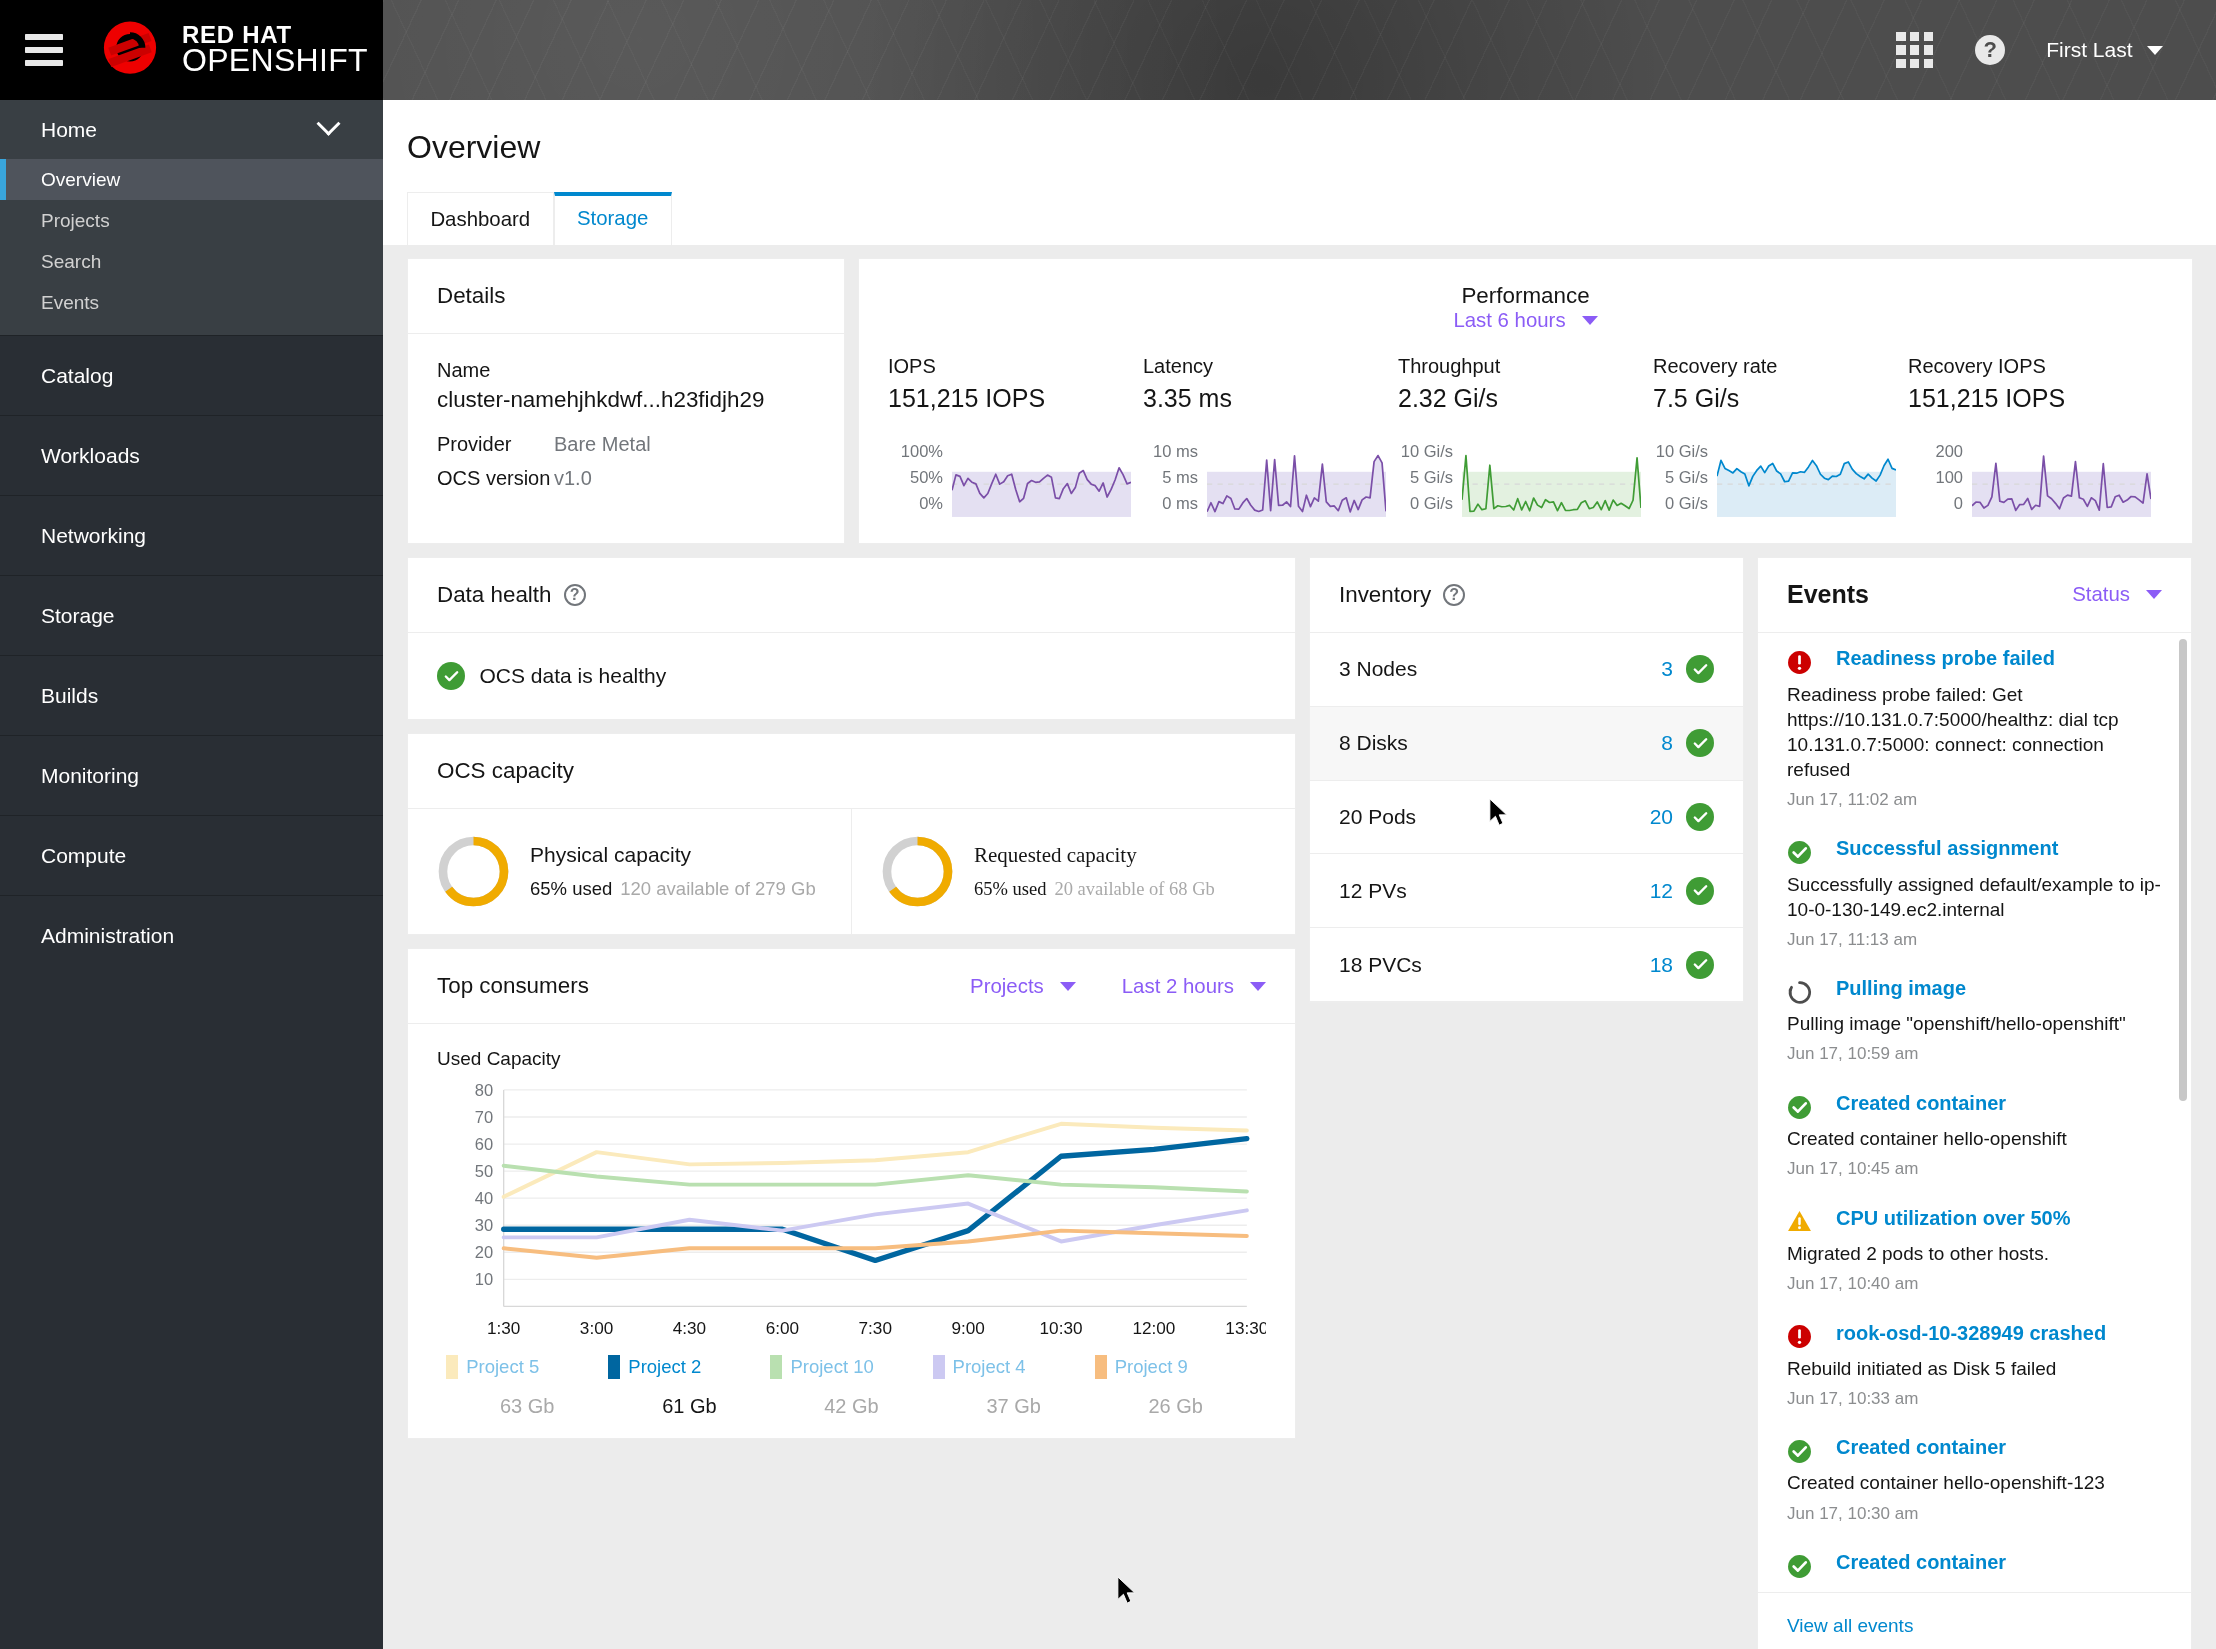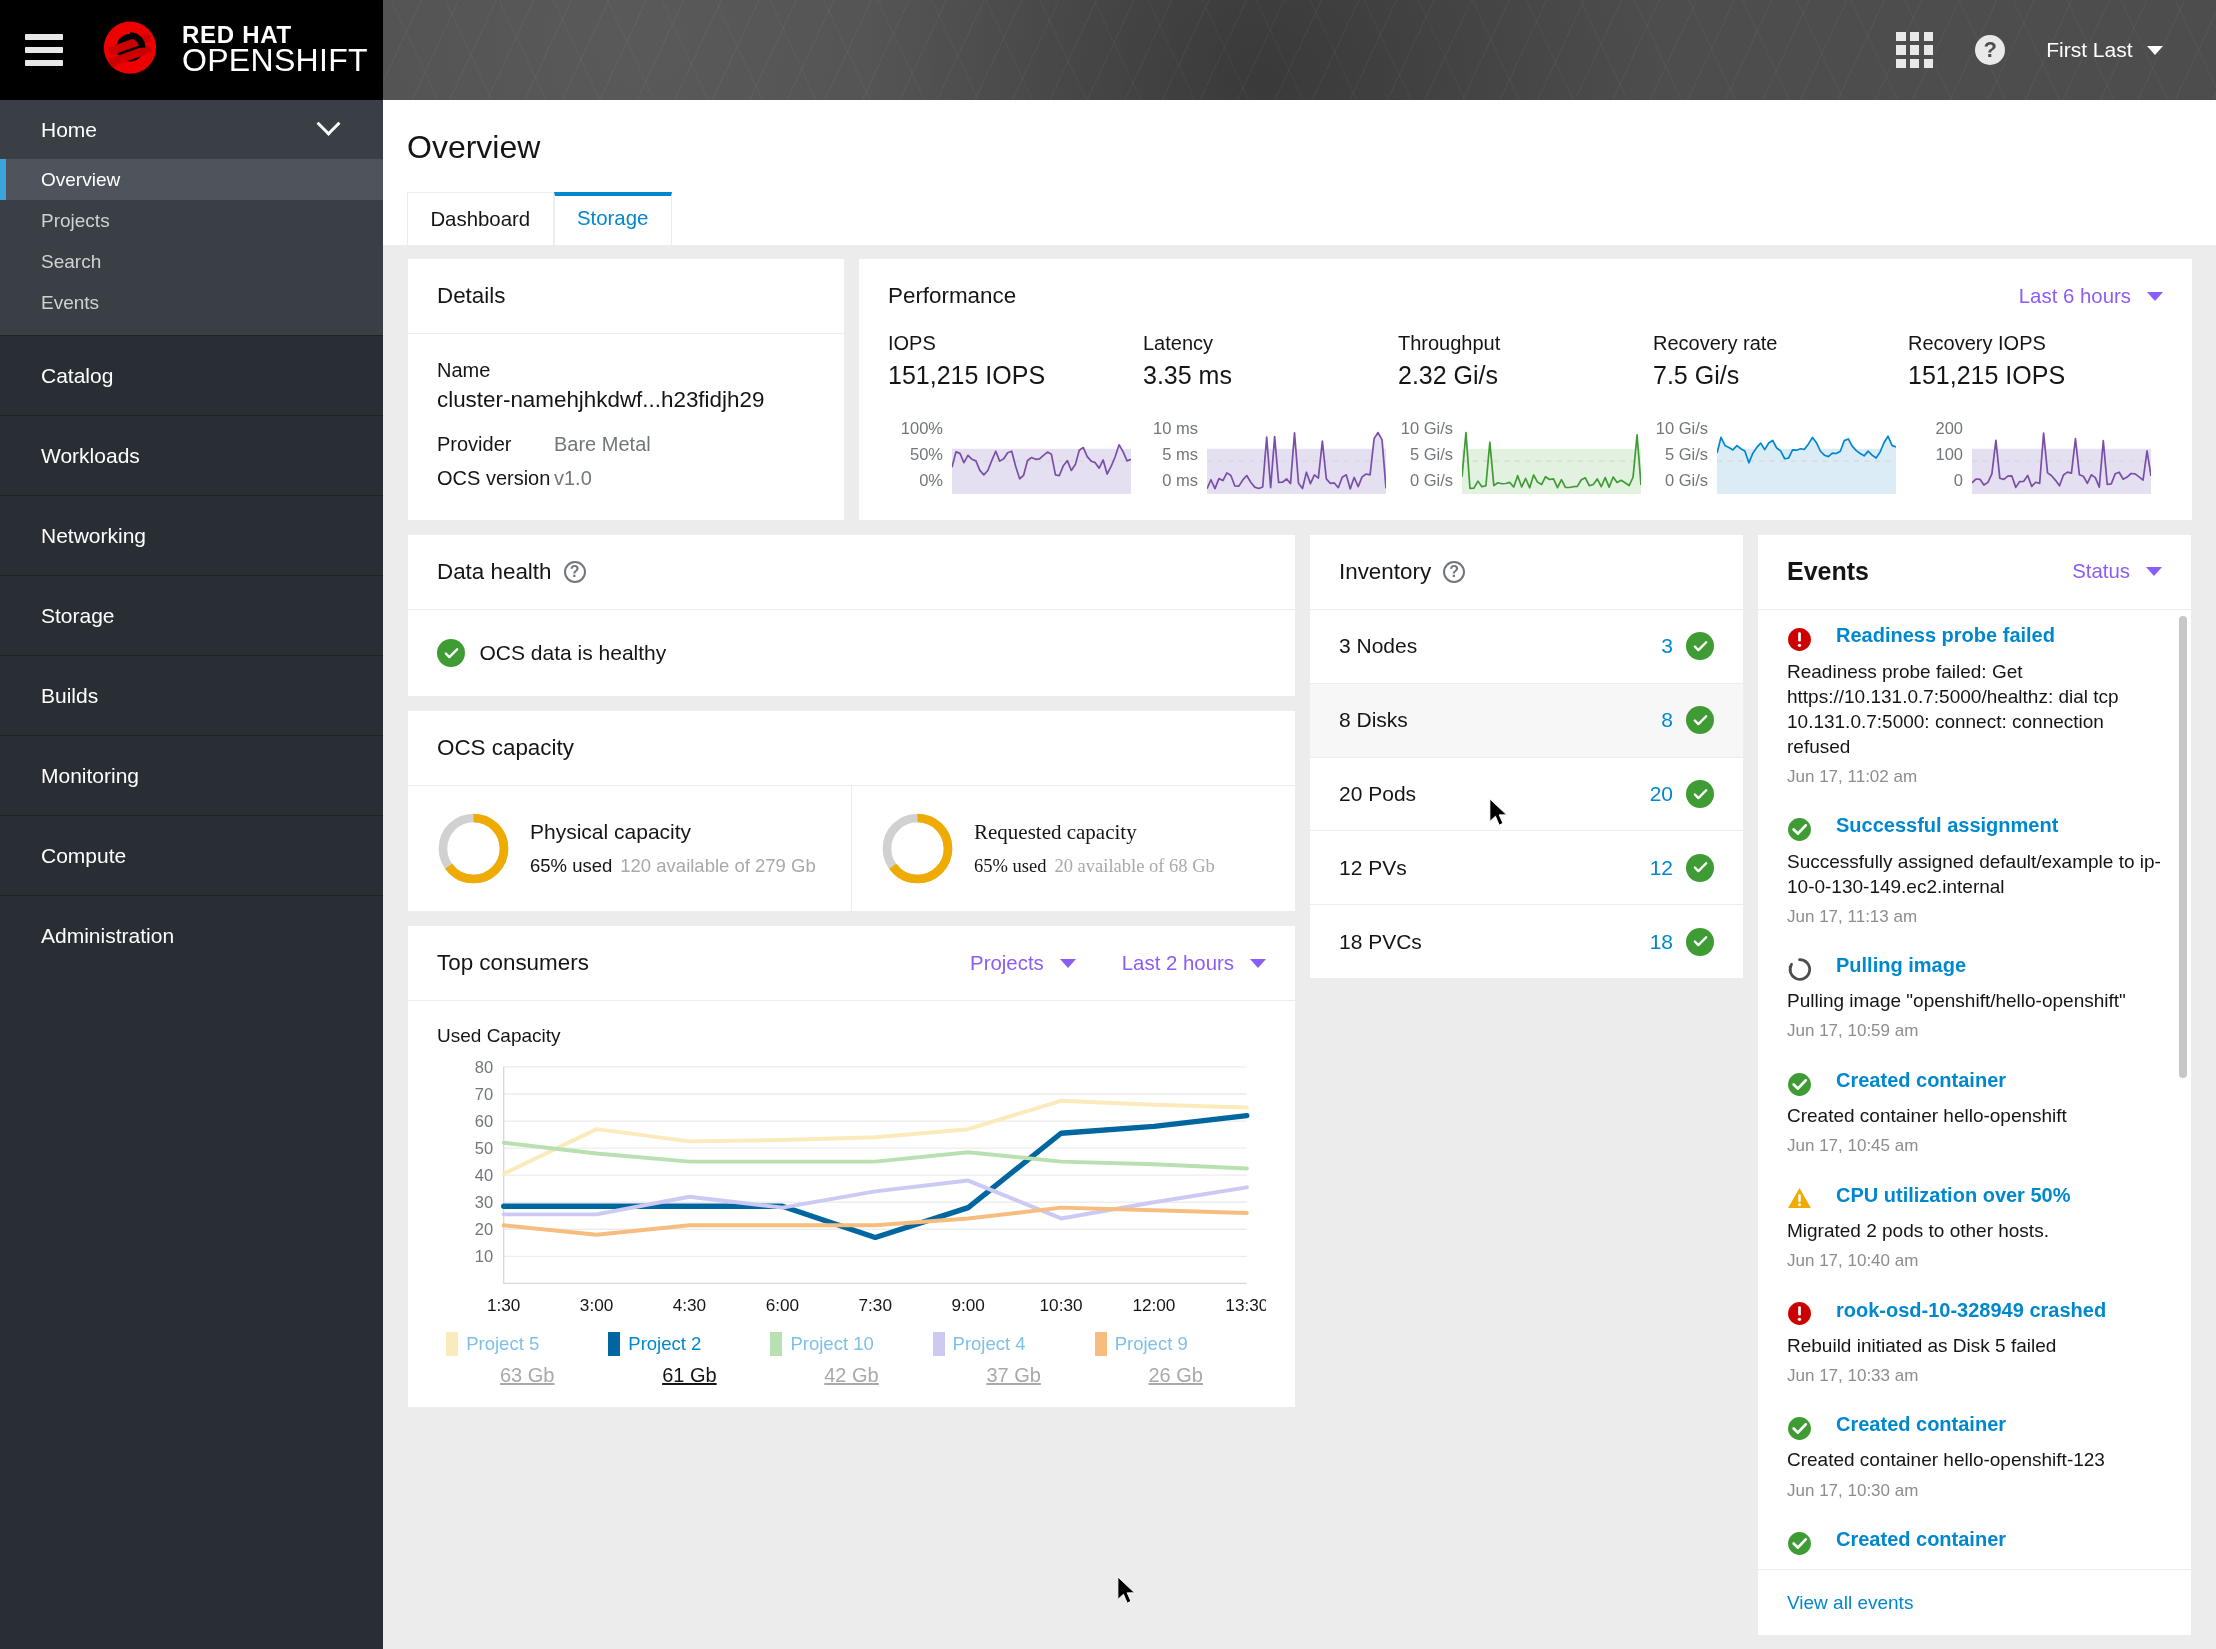--- a/index.html
+++ b/index.html
@@ -175,21 +175,21 @@
   #consumers-controls { display: flex; align-items: center; gap: 46px; }
   #chart-body { padding: 24px 29px 20px 29px; }
   #chart-label { font-size: 19px; color: #151515; margin-bottom: 12px; }
   #chart-svg-wrap { width: 100%; }
   #legend { display: flex; margin-top: 9.2px; padding: 0 9.2px; }
   .legend-item { flex: 1; text-align: center; }
   .legend-top { display: flex; align-items: center; gap: 8px; justify-content: flex-start; }
   .legend-swatch { width: 12px; height: 24px; flex: none; }
   .legend-name { font-size: 18.5px; color: #7dc1e8; }
   .legend-item.highlight .legend-name { color: #0088ce; }
-  .legend-val { font-size: 20px; color: #a9a9a9; margin-top: 8px; text-align: center; text-decoration: underline; }
+  .legend-val { font-size: 20px; color: #a9a9a9; margin-top: 16px; text-align: center; }
   .legend-item.highlight .legend-val { color: #151515; }
   
   #inventory-card { width: 435px; align-self: flex-start; }
   .inv-row {
     padding: 22.4px 29px; display: flex; align-items: center;
     justify-content: space-between; border-bottom: 0.7px solid #ededed;
     font-size: 21px; cursor: pointer;
   }
   .inv-row.hover { background: #f7f7f7; }
   .inv-right { display: flex; align-items: center; gap: 13px; }
@@ -338,21 +338,21 @@
             <span class="v">Bare Metal</span>
           </div>
           <div class="d-kv" style="margin-top:10.6px;">
             <span class="k">OCS version</span>
             <span class="v">v1.0</span>
           </div>
         </div>
       </section>
 
       <section class="card" id="perf-card">
-        <div class="card-head" style="border-bottom:none;padding-bottom:8px;">
+        <div class="card-head" style="border-bottom:none;padding-bottom:8px;flex-direction:column;">
           <span>Performance</span>
           <div class="dropdown">
             <span>Last 6 hours</span>
             <span class="caret-down"></span>
           </div>
         </div>
         <div id="perf-metrics">
             <div class="metric">
               <div class="metric-label">IOPS</div>
               <div class="metric-value">151,215 IOPS</div>

